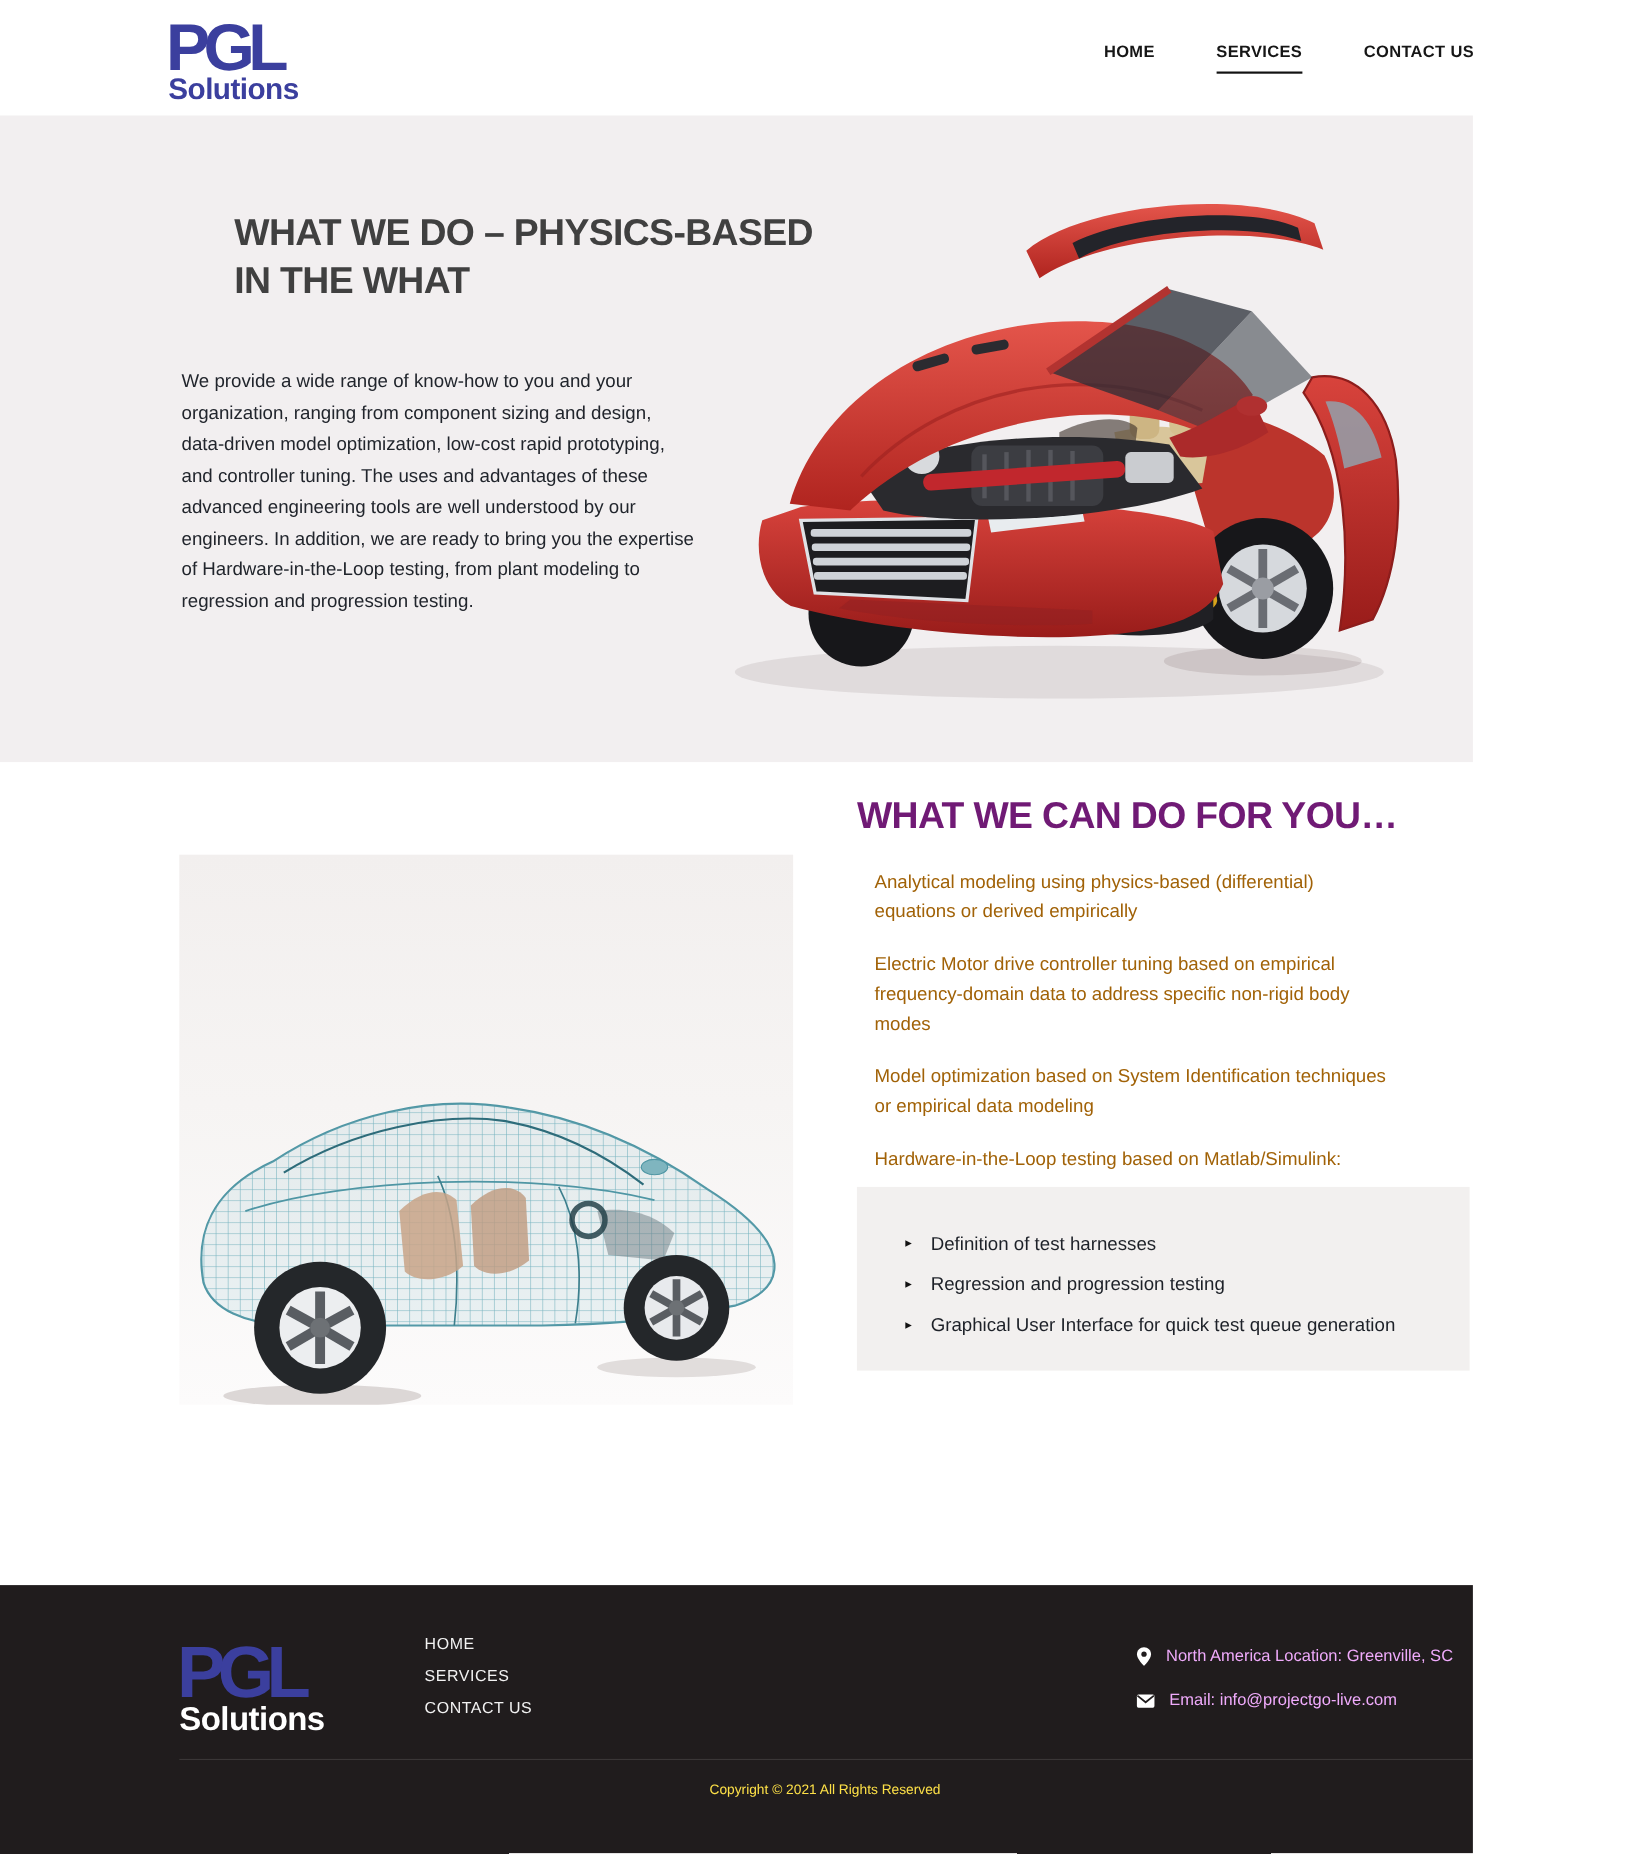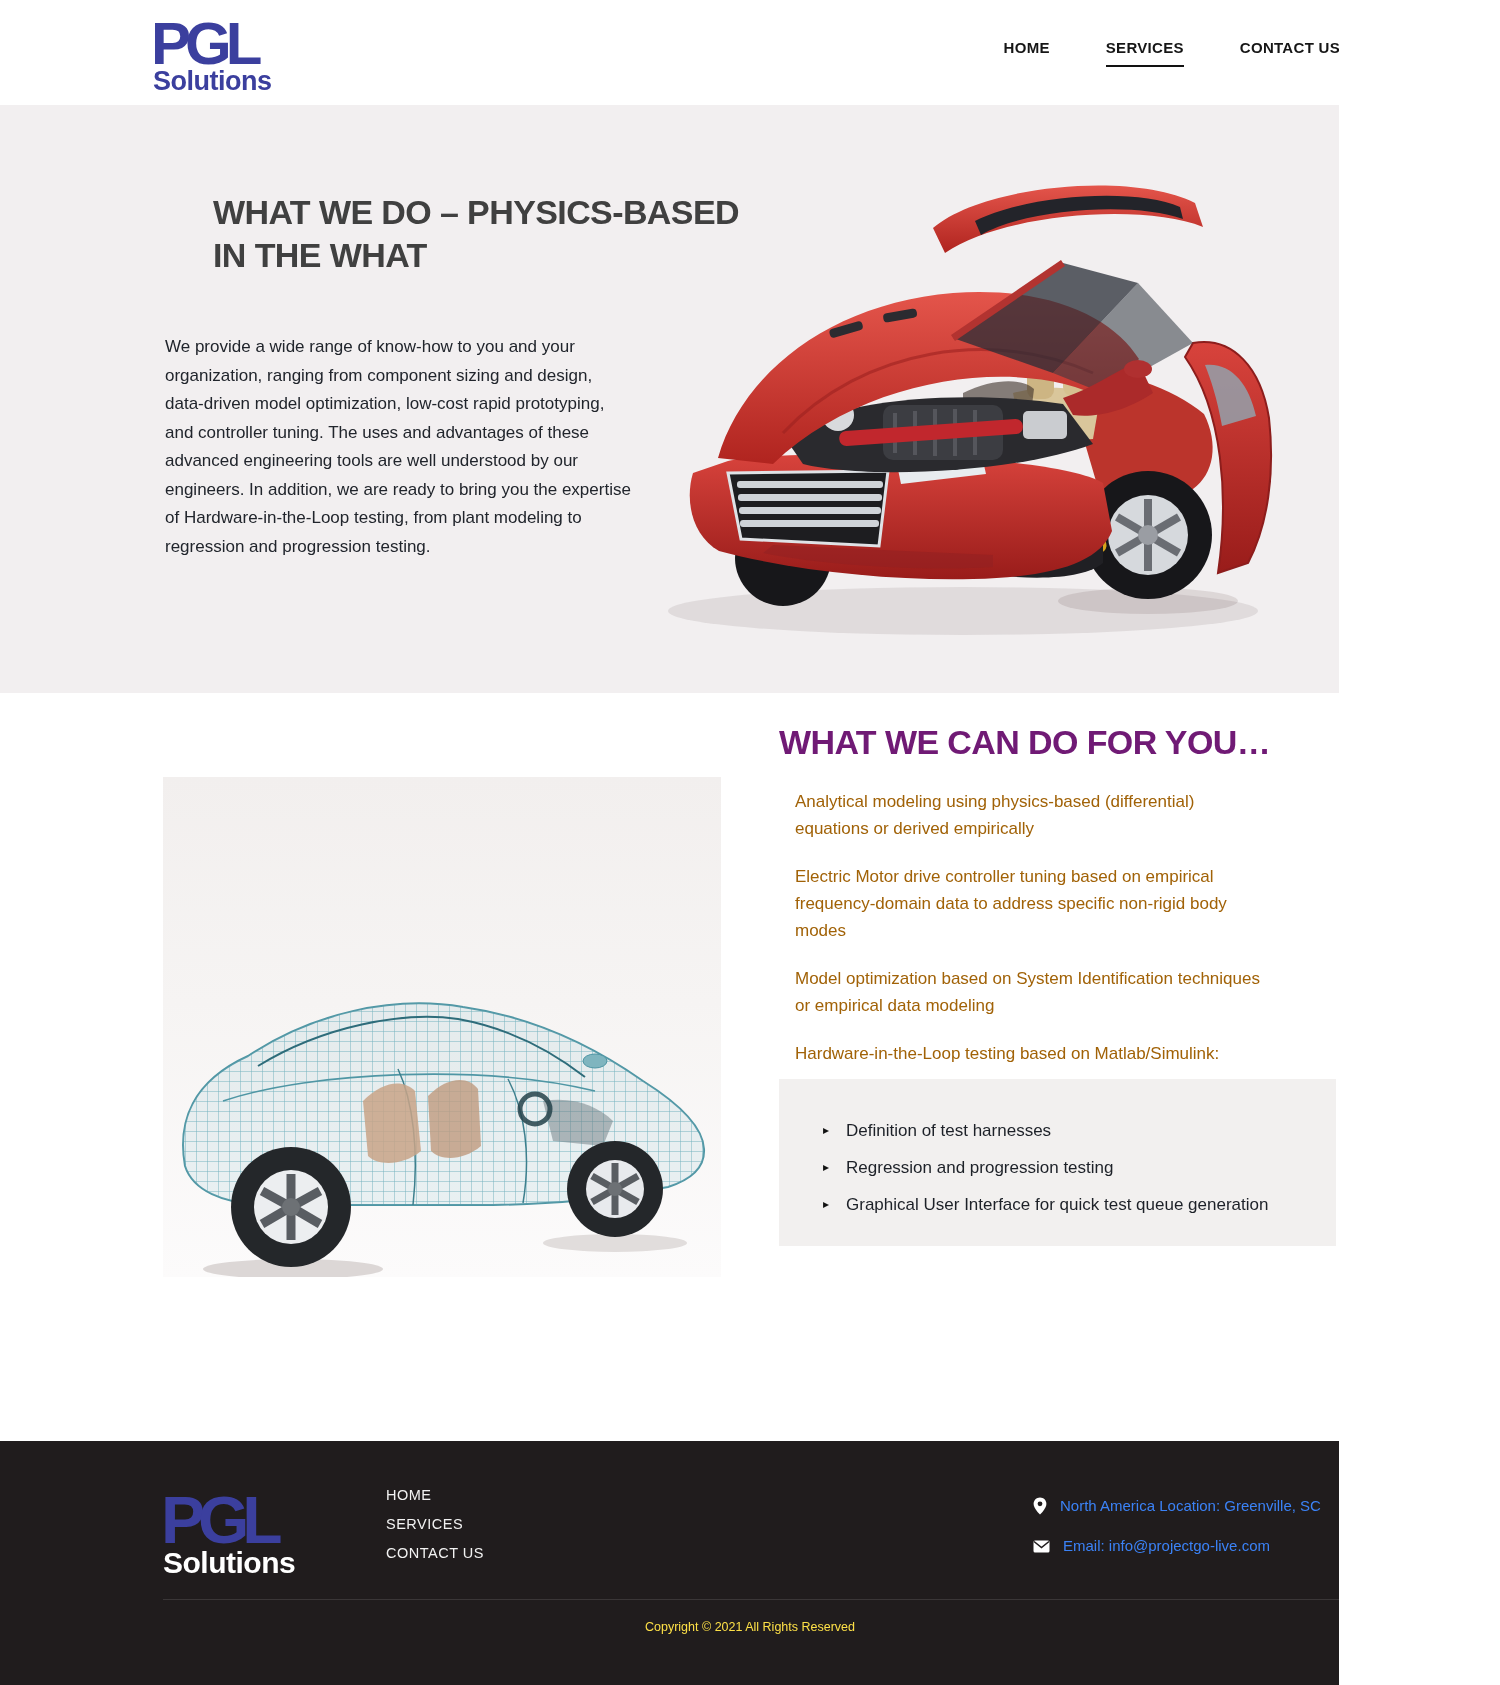--- a/index.html
+++ b/index.html
@@ -38,21 +38,21 @@
   .tri { font-size:12px; line-height:27px; color:#121212; }
 
   
   .footer { position:absolute; top:1441px; left:0; width:1500px; height:244px; background:#201c1d; }
   .footer-logo { position:absolute; left:163px; top:40px; cursor:pointer; }
   .footer-nav { position:absolute; left:386px; top:44px; display:flex; flex-direction:column; gap:8px; }
   .footer-nav a { font-size:14.5px; letter-spacing:.5px; color:#f2f2f2; text-decoration:none;
                   line-height:21px; cursor:pointer; }
   .footer-contact { position:absolute; left:1033px; top:54px; }
   .contact-row { display:flex; align-items:center; gap:13px; margin-bottom:18px;
-                 font-size:15px; color:#3b82f6; line-height:22px; }
+                 font-size:15px; color:#f0abfc; line-height:22px; }
   .contact-row svg { flex:none; }
   .footer-divider { position:absolute; left:163px; top:158px; width:1177px; border-top:1px solid #3a3637; }
   .copyright { position:absolute; left:0; top:179px; width:1500px; text-align:center;
                font-size:12.5px; color:#fde047; }
   .watermark { position:absolute; right:38px; top:212px; font-size:14px; color:#e2e2e2; }
 </style>
 </head>
 <body>
 
 <div class="page">

